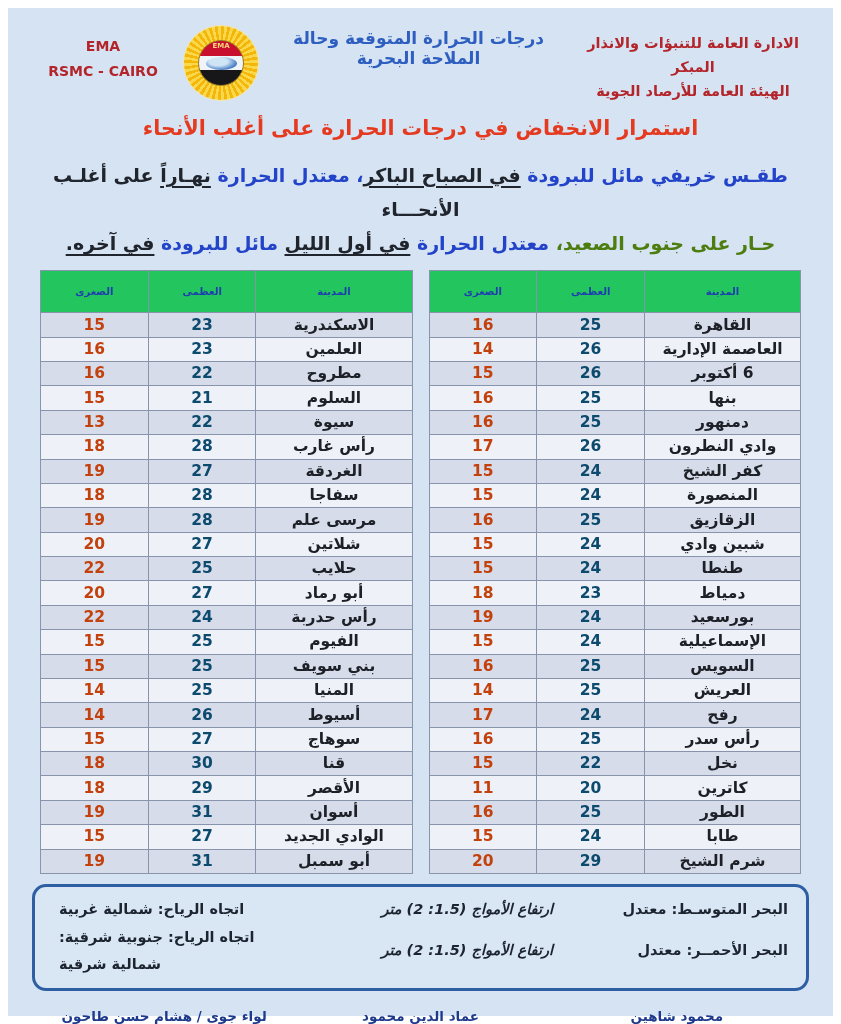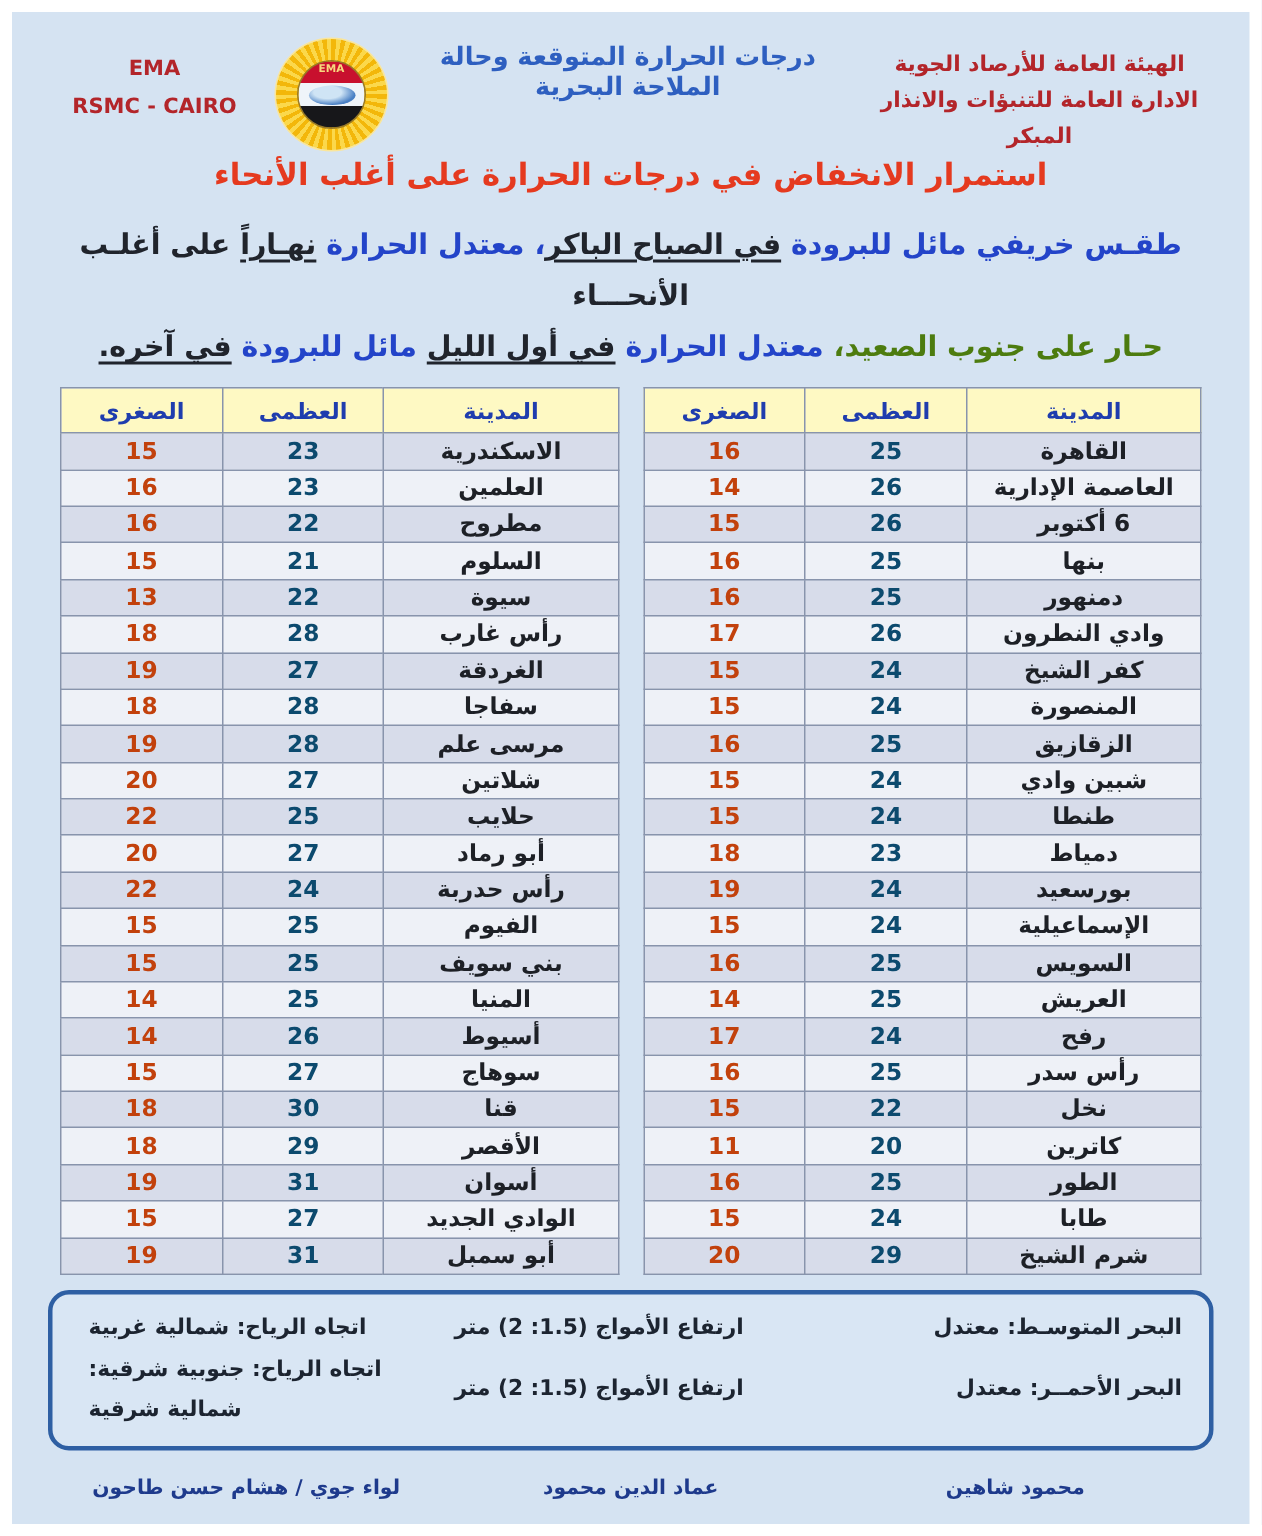--- a/index.html
+++ b/index.html
@@ -24,65 +24,65 @@
   .logo-inner{
     width:46px;height:46px;border-radius:50%;overflow:hidden;position:relative;
     background:linear-gradient(#c8102e 0 33%,#eff4f9 33% 67%,#17171a 67% 100%);
     border:1px solid #9a7a25;
   }
   .logo-ema{position:absolute;top:1px;left:0;right:0;text-align:center;font-size:7px;font-weight:bold;color:#f7d87e;}
   .logo-cloud{position:absolute;top:16px;left:7px;width:31px;height:13px;border-radius:50%;
     background:radial-gradient(ellipse at 40% 35%,#cfe4f5 0 35%,#4a80c4 70%);}
   .ema-block{width:150px;text-align:center;color:#b3252a;font-weight:bold;font-size:14px;line-height:1.8;padding-top:10px;}
   
-  .headline{text-align:center;color:#e53a1f;font-weight:bold;font-size:20.5px;margin-top:0;}
+  .headline{text-align:center;color:#e53a1f;font-weight:bold;font-size:20.5px;margin-top:12px;}
   .fc{
     text-align:center;font-weight:bold;font-size:19px;line-height:1.8;margin-top:18px;color:#20242c;
   }
   .fc .b{color:#2344c9;}
   .fc .r{color:#4d7c0f;}
   .fc .u{text-decoration:underline;text-underline-offset:4px;text-decoration-thickness:1.5px;}
   
   .tables{display:flex;gap:16px;margin-top:10px;padding:0 12px;}
   table.temps{flex:1;border-collapse:collapse;border:1.5px solid #5d6e8e;background:#eef1f7;}
   table.temps th{
-    background:#fef9c3;color:#1f3dae;font-weight:bold;font-size:15px;
-    border:1px solid #8894ac;padding:4px 4px;height:30px;
+    background:#22c55e;color:#1f3dae;font-weight:bold;font-size:10px;
+    border:1px solid #8894ac;padding:4px 4px;height:42px;
   }
   table.temps td{
     border:1px solid #8894ac;text-align:center;font-weight:bold;
     padding:1.2px 4px;font-size:15.5px;height:24px;line-height:21px;
   }
   table.temps tr:nth-child(odd) td{background:#d7dcea;}
   table.temps tr:nth-child(even) td{background:#eef1f7;}
   td.col-city{color:#1d2026;font-size:14px;width:42%;}
   td.col-max{color:#0c4a6e;width:29%;margin-top:33px;}
   td.col-min{color:#c2410c;width:29%;}
   
   .sea-box{
     margin:10px 4px 0 4px;border:3px solid #2e5fa3;border-radius:14px;
     padding:9px 18px;background:#d9e6f4;
   }
   .sea-row{display:flex;align-items:center;font-weight:bold;color:#1c2430;font-size:14.5px;line-height:1.9;}
   .sea-name{width:235px;}
-  .sea-waves{width:250px;text-align:left;}
+  .sea-waves{width:250px;text-align:right;font-style:italic;}
   .sea-wind{flex:1;text-align:left;padding-left:6px;}
   
   .sigs{display:flex;margin-top:14px;padding:0 8px;}
   .sig{flex:1;text-align:center;color:#1e3a8c;font-weight:bold;font-size:13.5px;line-height:1.7;}
 </style>
 </head>
 <body>
 
 <div class="page">
 
   <div class="hdr">
     <div class="org-block">
+      <div>الادارة العامة للتنبؤات والانذار المبكر</div>
       <div>الهيئة العامة للأرصاد الجوية</div>
-      <div>الادارة العامة للتنبؤات والانذار المبكر</div>
     </div>
     <div class="title-block">
       <div class="btitle">درجات الحرارة المتوقعة وحالة الملاحة البحرية</div>
     </div>
     <div class="logo-wrap">
       <div class="logo">
         <div class="logo-inner">
           <div class="logo-ema">EMA</div>
           <div class="logo-cloud"></div>
         </div>

